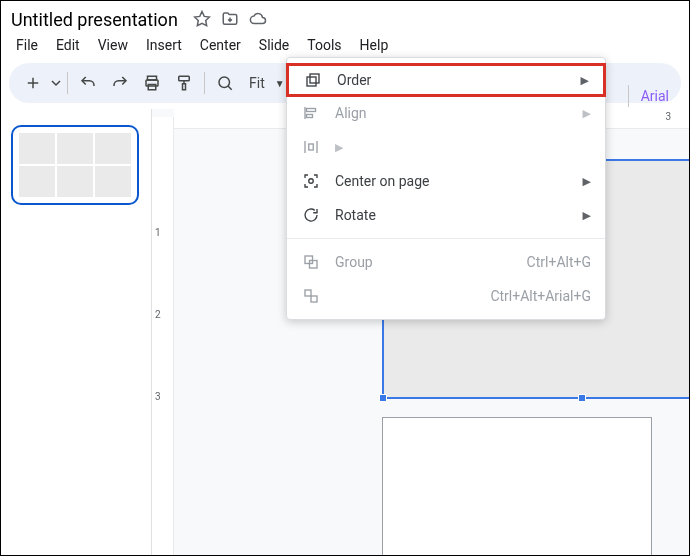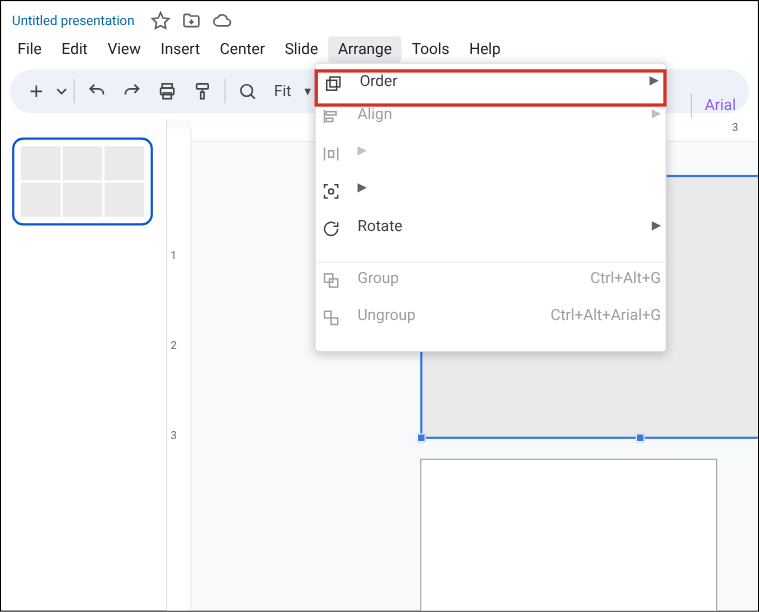--- a/index.html
+++ b/index.html
@@ -15,22 +15,22 @@
     border: 1px solid #000;
     position: relative;
   }
   .titlebar {
     display: flex;
     align-items: center;
     padding: 6px 10px 0 10px;
     height: 30px;
   }
   .doc-title {
-    font-size: 12px;
-    color: #0369a1;
+    font-size: 18px;
+    color: #000000;
     margin-right: 10px;
   }
   .title-icon {
     width: 20px; height: 20px;
     display: flex; align-items: center; justify-content: center;
     color: #5f6368;
     margin: 0 4px;
   }
   .menubar {
     display: flex;
@@ -174,23 +174,23 @@
     width: 320px;
     background: #fff;
     border: 1px solid #dadce0;
     border-radius: 4px;
     box-shadow: 0 2px 10px rgba(0,0,0,0.2);
     padding: 6px 0;
     z-index: 100;
   }
   .dd-item {
     display: flex;
-    align-items: flex-start;
+    align-items: center;
     height: 34px;
-    padding: 0 4px;
+    padding: 0 14px;
     color: #3c4043;
     position: relative;
     cursor: pointer;
   }
   .dd-item.disabled {
     color: #9aa0a6;
     cursor: default;
   }
   .dd-item.highlighted {
     border: 3px solid #d93025;
@@ -243,21 +243,20 @@
   </span>
 </div>
 
 <div class="menubar">
   <span class="menu-item">File</span>
   <span class="menu-item">Edit</span>
   <span class="menu-item">View</span>
   <span class="menu-item">Insert</span>
   <span class="menu-item">Center</span>
   <span class="menu-item">Slide</span>
-  <span class="menu-item active">Arrange</span>
   <span class="menu-item">Tools</span>
   <span class="menu-item">Help</span>
 </div>
 
 <div class="toolbar">
   <div class="tool-btn">
     <svg width="18" height="18" viewBox="0 0 24 24" stroke="currentColor" stroke-width="2">
         <line x1="12" y1="5" x2="12" y2="19"></line>
         <line x1="5" y1="12" x2="19" y2="12"></line>
       </svg>
@@ -372,20 +371,21 @@
     </span>
     <span class="dd-arrow">▶</span>
   </div>
   <div class="dd-item">
     <span class="dd-icon">
       <svg width="18" height="18" viewBox="0 0 24 24" fill="none" stroke="currentColor" stroke-width="1.8">
           <path d="M4 8V4h4M20 8V4h-4M4 16v4h4M20 16v4h-4"></path>
           <circle cx="12" cy="12" r="3"></circle>
         </svg>
     </span>
+    <span class="dd-label">Center on page</span>
     <span class="dd-arrow">▶</span>
   </div>
   <div class="dd-item">
     <span class="dd-icon">
       <svg width="18" height="18" viewBox="0 0 24 24" fill="none" stroke="currentColor" stroke-width="1.8">
           <path d="M20 12a8 8 0 1 1-3-6.2"></path>
           <polyline points="20 4 20 9 15 9"></polyline>
         </svg>
     </span>
     <span class="dd-label">Rotate</span>
@@ -402,16 +402,15 @@
     <span class="dd-label">Group</span>
     <span class="dd-shortcut">Ctrl+Alt+G</span>
   </div>
   <div class="dd-item disabled">
     <span class="dd-icon">
       <svg width="18" height="18" viewBox="0 0 24 24" fill="none" stroke="currentColor" stroke-width="1.8">
           <rect x="4" y="4" width="8" height="8"></rect>
           <rect x="12" y="12" width="8" height="8"></rect>
         </svg>
     </span>
-    <span class="dd-label">Ungroup</span>
     <span class="dd-shortcut">Ctrl+Alt+Arial+G</span>
   </div>
 </div>
 
 </body></html>

